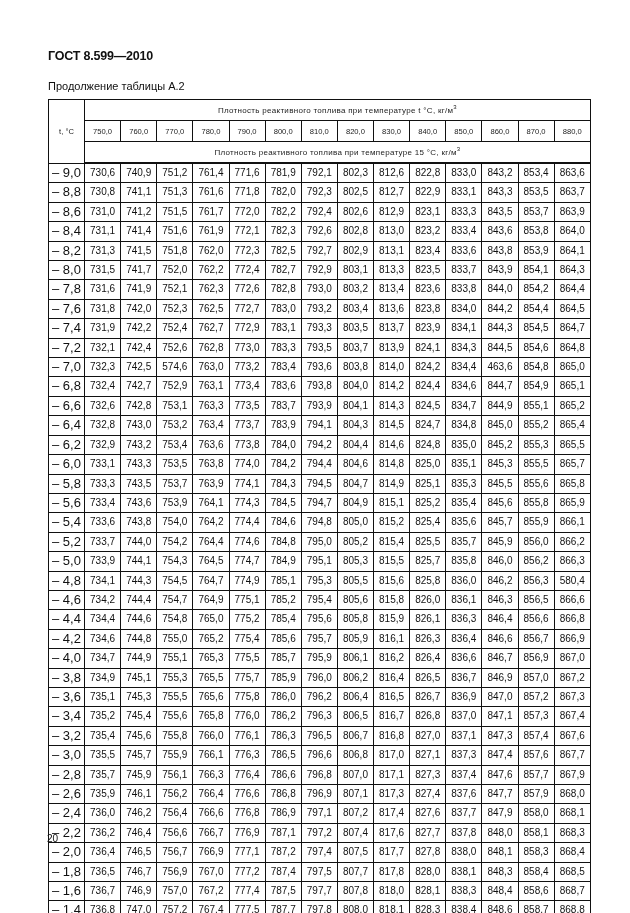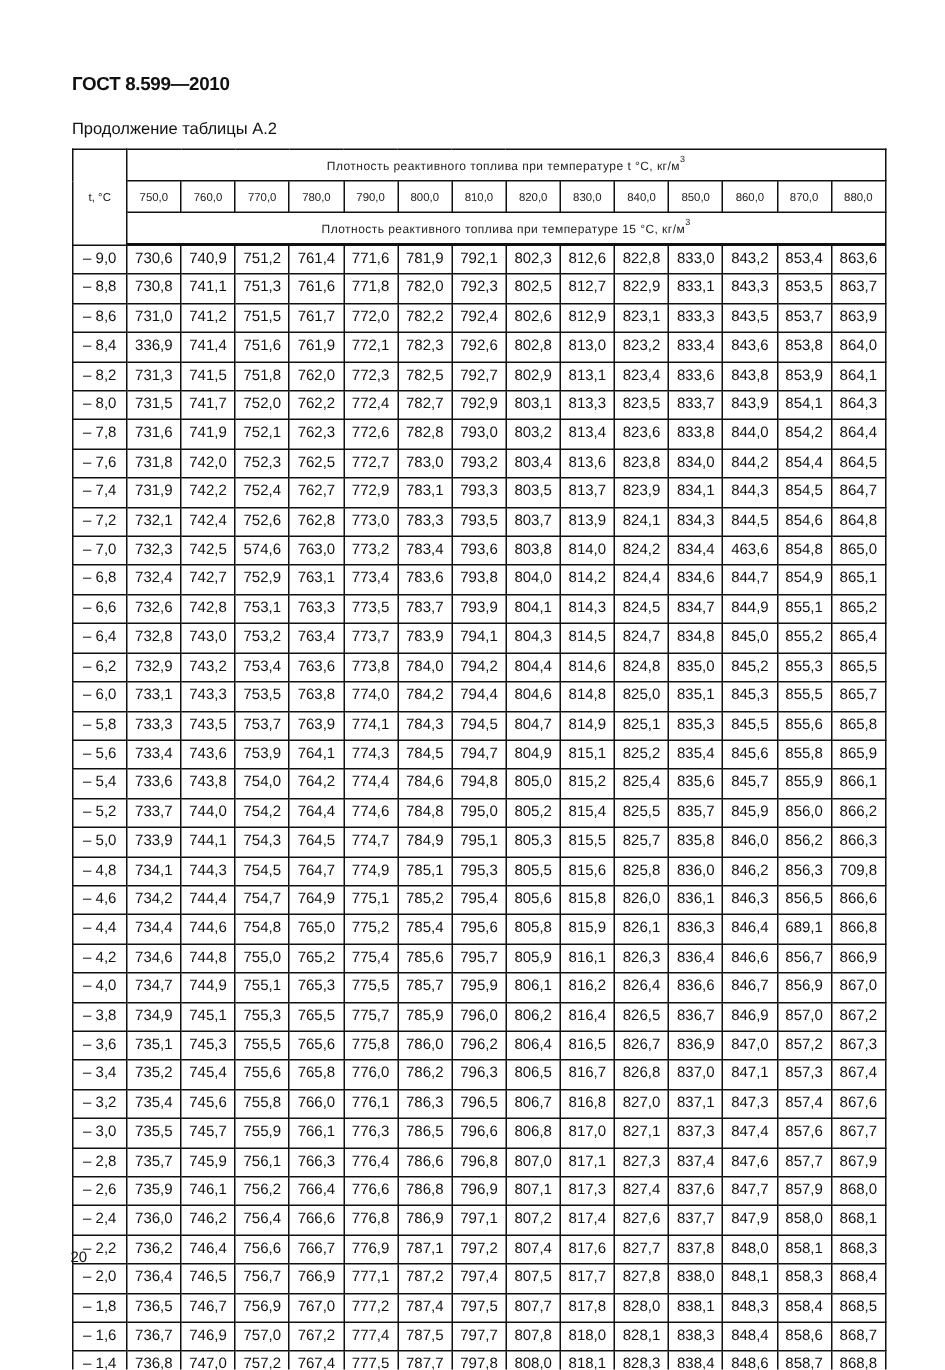--- a/index.html
+++ b/index.html
@@ -8,21 +8,21 @@
   .caption { position:absolute; left:48px; top:80px; font-size:11px; }
   .page-num { position:absolute; left:47px; top:833px; font-size:10px; }
   table { position:absolute; left:48px; top:99px; border-collapse:collapse; table-layout:fixed; width:542px; }
   td, th { border:1px solid #111; padding:0; text-align:center; font-weight:normal; white-space:nowrap; overflow:hidden; }
   col.c0 { width:36px; }
   col.cv { width:36.14px; }
   thead th { font-size:7.6px; height:20px; color:#222; }
   thead th.span { font-size:8px; letter-spacing:0.3px; }
   thead tr.last th { border-bottom:2.5px solid #111; }
   tbody td { font-size:10px; height:18.4px; line-height:18.4px; }
-  tbody td.t { font-size:10px;margin-left:18px; }
+  tbody td.t { font-size:13px;margin-left:18px; }
   sup { font-size:6px; vertical-align:top; position:relative; top:-2px; }
 </style>
 </head>
 <body>
 
 <div class="doc-code">ГОСТ 8.599—2010</div>
 <div class="caption">Продолжение таблицы А.2</div>
 
 <table>
   <colgroup>
@@ -114,21 +114,21 @@
         <td>802,6</td>
         <td>812,9</td>
         <td>823,1</td>
         <td>833,3</td>
         <td>843,5</td>
         <td>853,7</td>
         <td>863,9</td>
       </tr>
       <tr>
         <td class="t">– 8,4</td>
-        <td>336,9</td>
+        <td>731,1</td>
         <td>741,4</td>
         <td>751,6</td>
         <td>761,9</td>
         <td>772,1</td>
         <td>782,3</td>
         <td>792,6</td>
         <td>802,8</td>
         <td>813,0</td>
         <td>823,2</td>
         <td>833,4</td>
@@ -433,21 +433,21 @@
         <td>764,7</td>
         <td>774,9</td>
         <td>785,1</td>
         <td>795,3</td>
         <td>805,5</td>
         <td>815,6</td>
         <td>825,8</td>
         <td>836,0</td>
         <td>846,2</td>
         <td>856,3</td>
-        <td>709,8</td>
+        <td>580,4</td>
       </tr>
       <tr>
         <td class="t">– 4,6</td>
         <td>734,2</td>
         <td>744,4</td>
         <td>754,7</td>
         <td>764,9</td>
         <td>775,1</td>
         <td>785,2</td>
         <td>795,4</td>
@@ -466,21 +466,21 @@
         <td>754,8</td>
         <td>765,0</td>
         <td>775,2</td>
         <td>785,4</td>
         <td>795,6</td>
         <td>805,8</td>
         <td>815,9</td>
         <td>826,1</td>
         <td>836,3</td>
         <td>846,4</td>
-        <td>689,1</td>
+        <td>856,6</td>
         <td>866,8</td>
       </tr>
       <tr>
         <td class="t">– 4,2</td>
         <td>734,6</td>
         <td>744,8</td>
         <td>755,0</td>
         <td>765,2</td>
         <td>775,4</td>
         <td>785,6</td>

